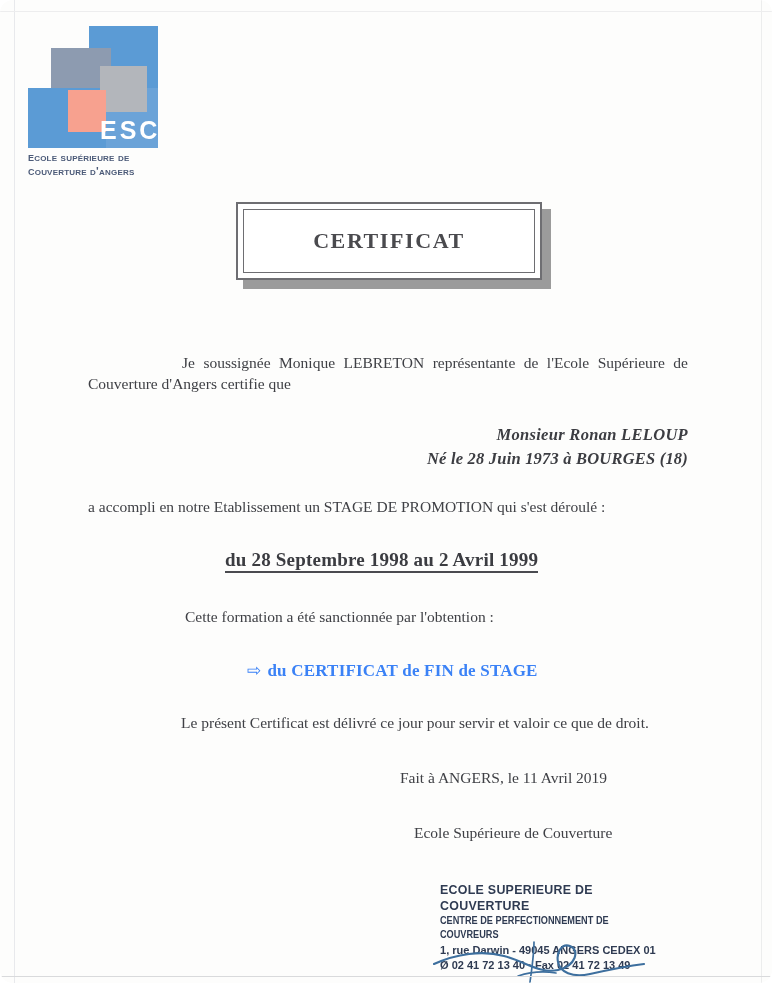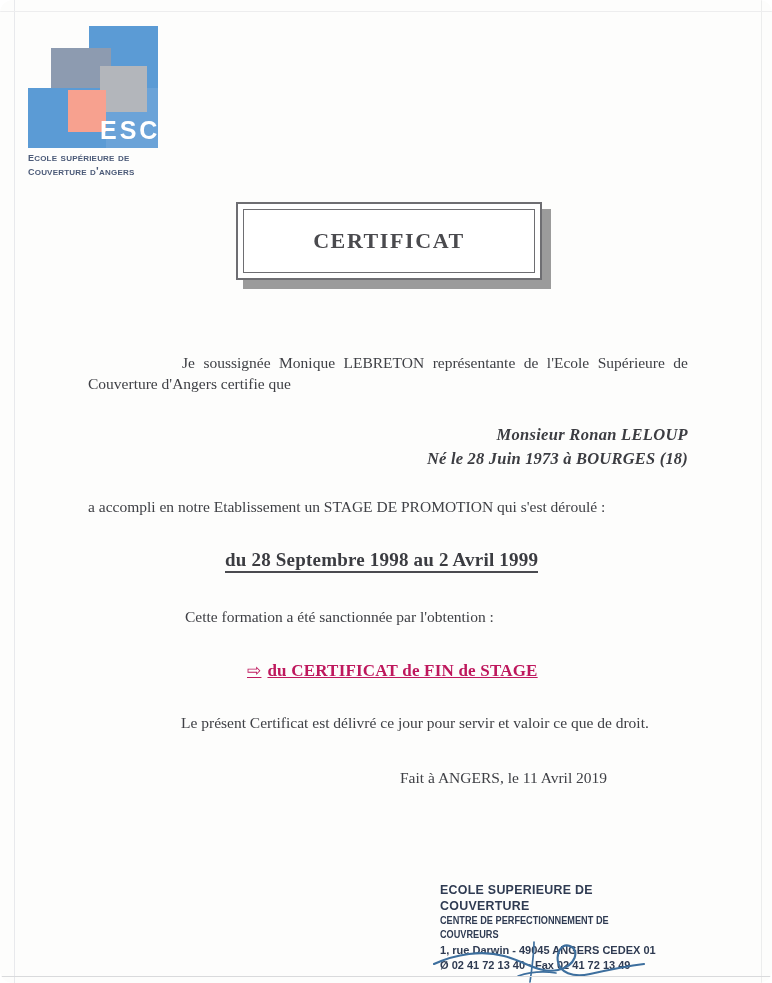--- a/index.html
+++ b/index.html
@@ -223,25 +223,24 @@
     box-sizing: border-box;
   }
   .award-line {
     position: absolute;
     left: 88px;
     top: 660px;
     width: 620px;
     font-family: "Liberation Serif", serif;
     font-weight: bold;
     font-size: 17px;
-    color: #be185d;
+    color: #3b82f6;
     padding-left: 159px;
     box-sizing: border-box;
     letter-spacing: 0.2px;
-    text-decoration: underline;
   }
   .award-arrow {
     font-weight: normal;
     font-size: 17px;
     margin-right: 6px;
   }
   .p-closing {
     left: 88px;
     top: 714px;
     width: 620px;
@@ -382,20 +381,21 @@
     <div class="award-line">
       <span class="award-arrow">⇨</span><span>du CERTIFICAT de FIN de STAGE</span>
     </div>
 
     <div class="para p-closing">Le présent Certificat est délivré ce jour pour servir et valoir ce que de droit.</div>
 
     <div class="para p-place">Fait à ANGERS, le 11 Avril 2019</div>
   </div>
 
   <div class="sig-block">
+    <div>Ecole Supérieure de Couverture</div>
   </div>
 
   <div class="stamp">
     <div class="stamp-l1">ECOLE SUPERIEURE DE COUVERTURE</div>
     <div class="stamp-l2">CENTRE DE PERFECTIONNEMENT DE COUVREURS</div>
     <div class="stamp-l3">1, rue Darwin - 49045 ANGERS CEDEX 01</div>
     <div class="stamp-l4">Ø 02 41 72 13 40 · Fax 02 41 72 13 49</div>
   </div>
 
   <div class="signature">

